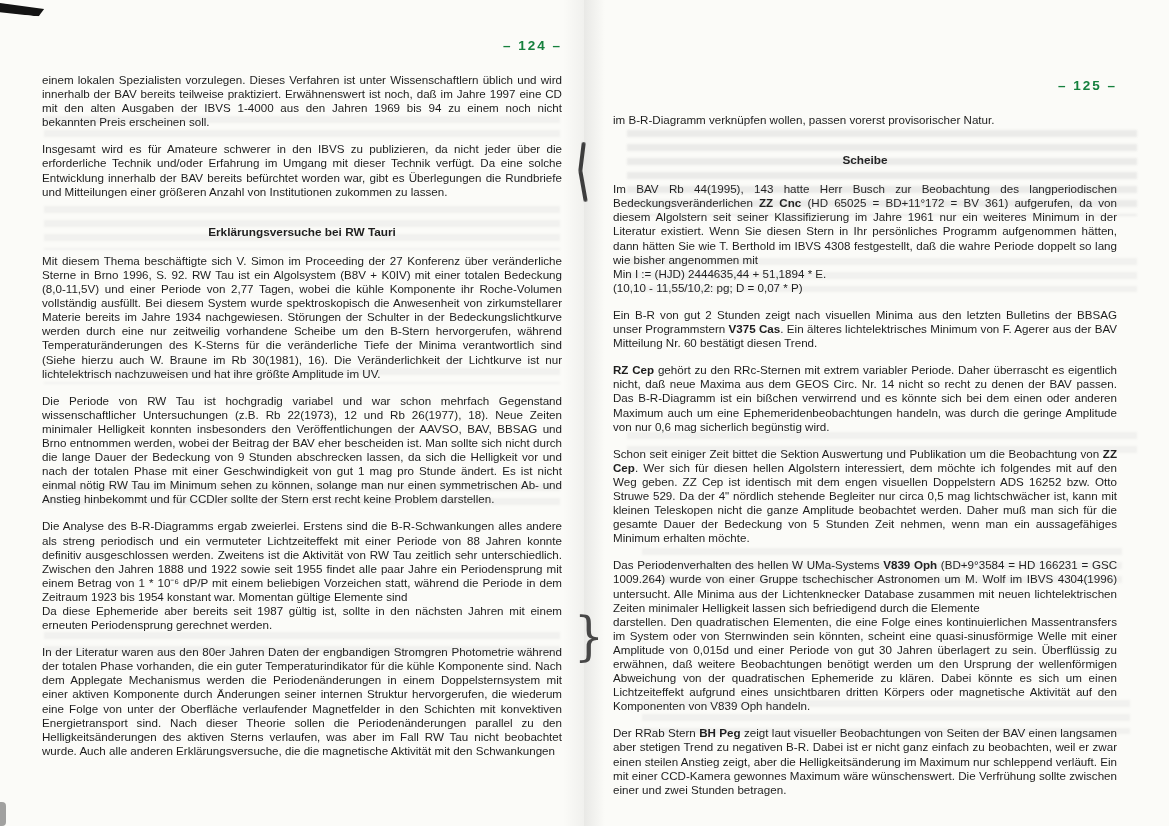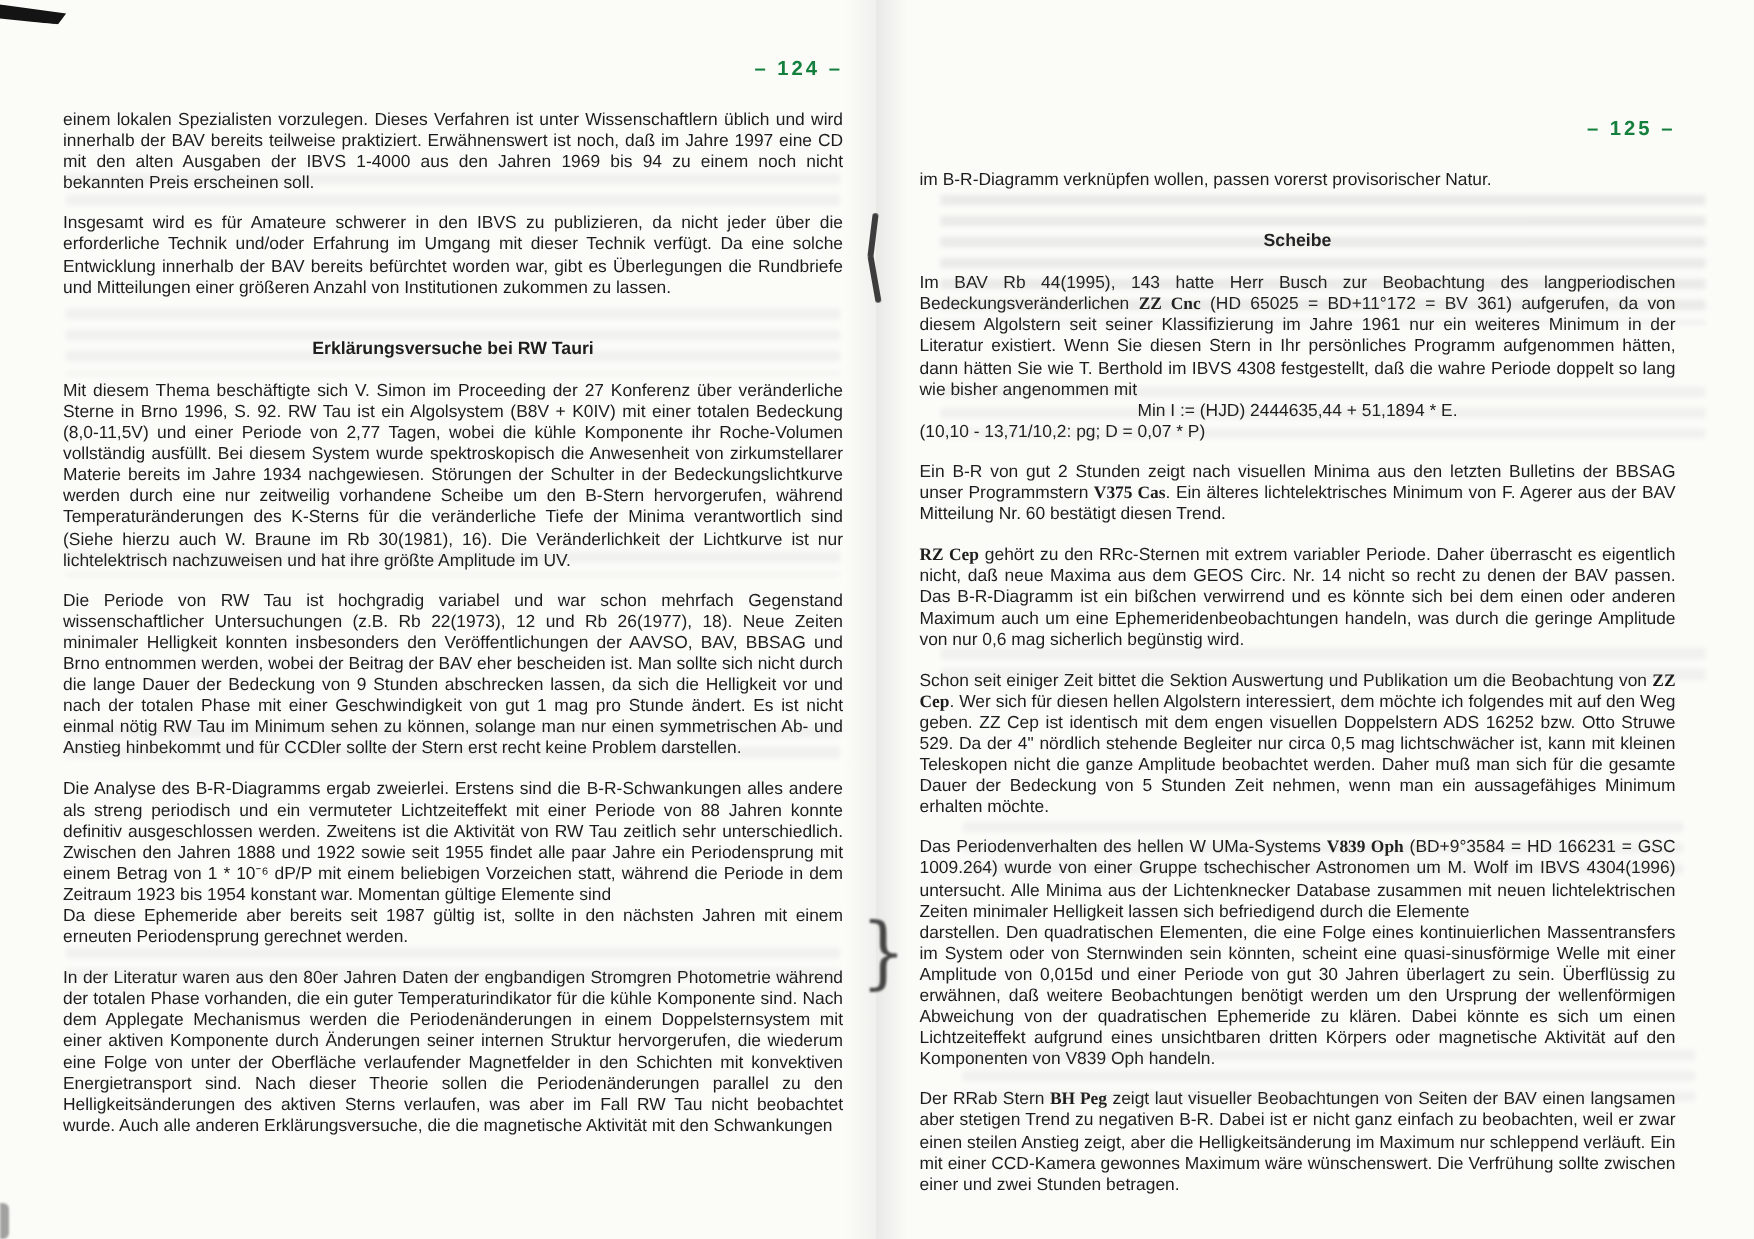--- a/index.html
+++ b/index.html
@@ -14,23 +14,23 @@
   .page-left{left:0;width:584px;padding:34px 22px 0 42px;}
   .page-right{left:572px;width:585px;padding:34px 40px 0 41px;margin-top:40px;}
   .pagenum{
     text-align:right;font-weight:bold;font-size:13.5px;letter-spacing:2px;
     margin:4px 0 20px 0;color:#15803d;
   }
   .block{font-size:11.6px;line-height:14.1px;text-align:justify;color:#1d1d1d;}
   .block.para{margin-top:13px;}
   .block.para.tight{margin-top:0;}
   .block.heading{margin:26px 0 15px 0;text-align:center;font-weight:bold;font-size:11.8px;}
-  .block.formula{margin-top:0;text-align:center;}
+  .block.formula{margin-top:0;}
   .block.line{margin-top:0;text-align:left;}
-  .block b{font-weight:bold;font-family:Liberation Serif, serif;}
+  .block b{font-weight:bold;}
 
   
   .gutter-shadow{
     position:absolute;left:584px;top:0;width:28px;height:826px;
     background:linear-gradient(90deg, rgba(70,70,70,0.10), rgba(70,70,70,0) 75%);
     pointer-events:none;
   }
   .gutter-shadow-left{
     position:absolute;left:558px;top:0;width:26px;height:826px;
     background:linear-gradient(270deg, rgba(70,70,70,0.06), rgba(70,70,70,0) 80%);
@@ -80,21 +80,21 @@
       </div>
   </div>
 
   <div class="page page-right">
     <div class="pagenum">– 125 –</div>
     <div>
         <div class="block para tight"><span>im B-R-Diagramm verknüpfen wollen, passen vorerst provisorischer Natur.</span></div>
         <div class="block heading"><span>Scheibe</span></div>
         <div class="block para tight"><span>Im BAV Rb 44(1995), 143 hatte Herr Busch zur Beobachtung des langperiodischen Bedeckungsveränderlichen </span><b>ZZ Cnc</b><span> (HD 65025 = BD+11°172 = BV 361) aufgerufen, da von diesem Algolstern seit seiner Klassifizierung im Jahre 1961 nur ein weiteres Minimum in der Literatur existiert. Wenn Sie diesen Stern in Ihr persönliches Programm aufgenommen hätten, dann hätten Sie wie T. Berthold im IBVS 4308 festgestellt, daß die wahre Periode doppelt so lang wie bisher angenommen mit</span></div>
         <div class="block formula"><span>Min I := (HJD) 2444635,44 + 51,1894 * E.</span></div>
-        <div class="block line"><span>(10,10 - 13,71/10,2: pg; D = 0,07 * P)</span></div>
+        <div class="block line"><span>(10,10 - 11,55/10,2: pg; D = 0,07 * P)</span></div>
         <div class="block para"><span>Ein B-R von gut 2 Stunden zeigt nach visuellen Minima aus den letzten Bulletins der BBSAG unser Programmstern </span><b>V375 Cas</b><span>. Ein älteres lichtelektrisches Minimum von F. Agerer aus der BAV Mitteilung Nr. 60 bestätigt diesen Trend.</span></div>
         <div class="block para"><b>RZ Cep</b><span> gehört zu den RRc-Sternen mit extrem variabler Periode. Daher überrascht es eigentlich nicht, daß neue Maxima aus dem GEOS Circ. Nr. 14 nicht so recht zu denen der BAV passen. Das B-R-Diagramm ist ein bißchen verwirrend und es könnte sich bei dem einen oder anderen Maximum auch um eine Ephemeridenbeobachtungen handeln, was durch die geringe Amplitude von nur 0,6 mag sicherlich begünstig wird.</span></div>
         <div class="block para"><span>Schon seit einiger Zeit bittet die Sektion Auswertung und Publikation um die Beobachtung von </span><b>ZZ Cep</b><span>. Wer sich für diesen hellen Algolstern interessiert, dem möchte ich folgendes mit auf den Weg geben. ZZ Cep ist identisch mit dem engen visuellen Doppelstern ADS 16252 bzw. Otto Struwe 529. Da der 4" nördlich stehende Begleiter nur circa 0,5 mag lichtschwächer ist, kann mit kleinen Teleskopen nicht die ganze Amplitude beobachtet werden. Daher muß man sich für die gesamte Dauer der Bedeckung von 5 Stunden Zeit nehmen, wenn man ein aussagefähiges Minimum erhalten möchte.</span></div>
         <div class="block para"><span>Das Periodenverhalten des hellen W UMa-Systems </span><b>V839 Oph</b><span> (BD+9°3584 = HD 166231 = GSC 1009.264) wurde von einer Gruppe tschechischer Astronomen um M. Wolf im IBVS 4304(1996) untersucht. Alle Minima aus der Lichtenknecker Database zusammen mit neuen lichtelektrischen Zeiten minimaler Helligkeit lassen sich befriedigend durch die Elemente</span></div>
         <div class="block para tight"><span>darstellen. Den quadratischen Elementen, die eine Folge eines kontinuierlichen Massentransfers im System oder von Sternwinden sein könnten, scheint eine quasi-sinusförmige Welle mit einer Amplitude von 0,015d und einer Periode von gut 30 Jahren überlagert zu sein. Überflüssig zu erwähnen, daß weitere Beobachtungen benötigt werden um den Ursprung der wellenförmigen Abweichung von der quadratischen Ephemeride zu klären. Dabei könnte es sich um einen Lichtzeiteffekt aufgrund eines unsichtbaren dritten Körpers oder magnetische Aktivität auf den Komponenten von V839 Oph handeln.</span></div>
         <div class="block para"><span>Der RRab Stern </span><b>BH Peg</b><span> zeigt laut visueller Beobachtungen von Seiten der BAV einen langsamen aber stetigen Trend zu negativen B-R. Dabei ist er nicht ganz einfach zu beobachten, weil er zwar einen steilen Anstieg zeigt, aber die Helligkeitsänderung im Maximum nur schleppend verläuft. Ein mit einer CCD-Kamera gewonnes Maximum wäre wünschenswert. Die Verfrühung sollte zwischen einer und zwei Stunden betragen.</span></div>
       </div>
   </div>
 
   <div class="ghost" style="left:44px;top:116px;width:516px;height:22px;"></div>

